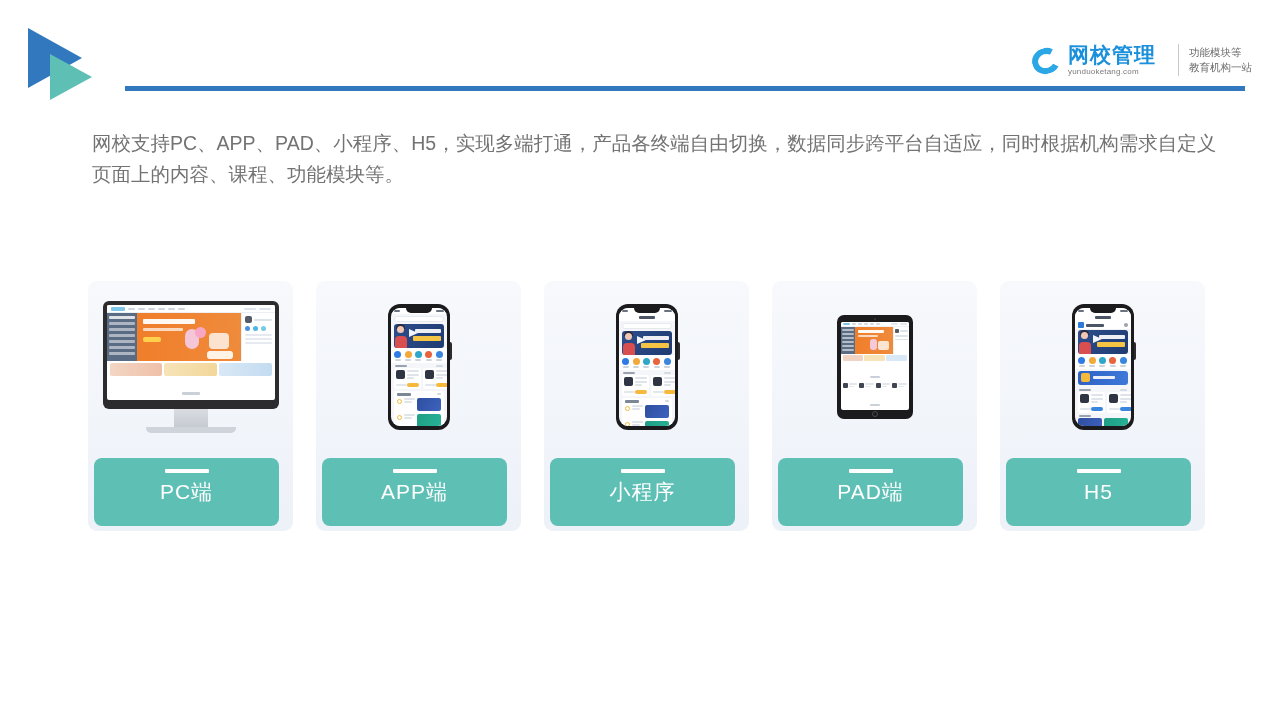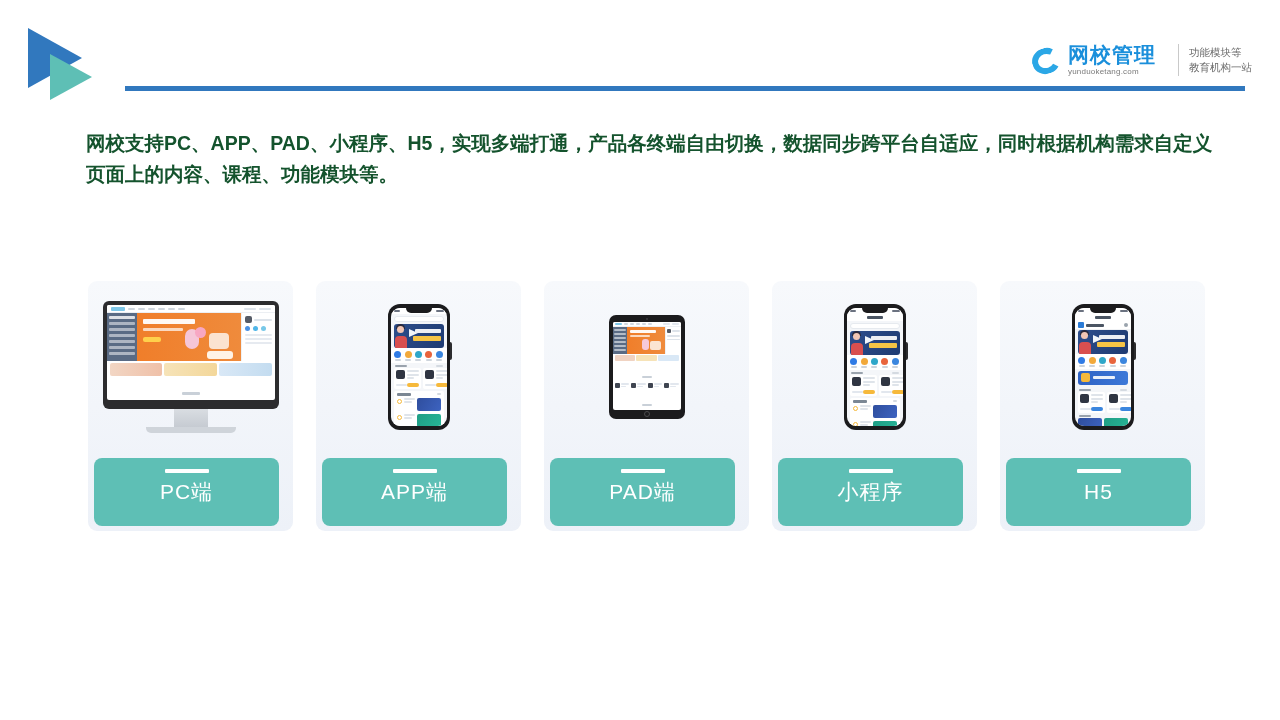--- a/index.html
+++ b/index.html
@@ -50,22 +50,22 @@
     transform: rotate(-18deg);
   }
   .brand-texts { display: flex; flex-direction: column; }
   .brand-cn { font-size: 21px; font-weight: 700; color: #1A8FDB; letter-spacing: 1px; line-height: 1.05; }
   .brand-en { font-size: 8px; color: #7a7a7a; letter-spacing: .2px; margin-top: 1px; }
   .brand-div { width: 1px; height: 32px; background: #c9c9c9; margin: 0 10px; }
   .brand-tag { font-size: 10.5px; color: #6a6a6a; line-height: 1.45; white-space: nowrap; }
 
   
   .paragraph {
-    position: absolute; left: 86px; top: 128px; width: 1130px;
-    font-size: 19.5px; line-height: 31px; color: #14532d; font-weight: bold;
+    position: absolute; left: 92px; top: 128px; width: 1130px;
+    font-size: 19.5px; line-height: 31px; color: #737373;
   }
 
   
   .cards { position: absolute; left: 88px; top: 281px; display: flex; gap: 23px; }
   .card {
     position: relative; width: 205px; height: 250px; border-radius: 9px;
     background: linear-gradient(180deg, #F7F9FC 0%, #EDF1F8 100%);
   }
   .device-stage {
     position: absolute; left: 0; top: 0; width: 100%; height: 172px;
@@ -431,20 +431,122 @@
         </div>
       </div>
       <div class="label">
         <span class="label-bar"></span>
         <span class="label-text">APP端</span>
       </div>
     </div>
 
     <div class="card">
       <div class="device-stage">
+        <div class="phone">
+          <div class="phone-screen">
+            <div class="notch"></div>
+            <div class="ph-status">
+                <span class="s-l"></span>
+                <span class="s-r"></span>
+              </div>
+            <div class="ph-title">
+                <i></i>
+              </div>
+            <div class="ph-search"></div>
+            <div class="ph-banner">
+              <span class="hair"></span>
+                <span class="head"></span>
+                <span class="body"></span>
+              <span class="mega"></span>
+              <span class="t1"></span>
+                <span class="t2"></span>
+            </div>
+            <div class="ph-cats">
+              <span class="cat">
+                  <i class="ci" style="background:#2F7BE5"></i>
+                  <i class="cl"></i>
+                </span>
+              <span class="cat">
+                  <i class="ci" style="background:#F2A93B"></i>
+                  <i class="cl"></i>
+                </span>
+              <span class="cat">
+                  <i class="ci" style="background:#2FA7C9"></i>
+                  <i class="cl"></i>
+                </span>
+              <span class="cat">
+                  <i class="ci" style="background:#E8643C"></i>
+                  <i class="cl"></i>
+                </span>
+              <span class="cat">
+                  <i class="ci" style="background:#3B86DE"></i>
+                  <i class="cl"></i>
+                </span>
+            </div>
+            <div class="ph-secline">
+                <span class="a"></span>
+                <span class="b"></span>
+              </div>
+            <div class="ph-courses">
+              <div class="ph-course">
+                  <div class="row">
+                    <span class="ic"></span>
+                    <span class="lines">
+                      <i></i>
+                      <i></i>
+                      <i style="width:60%"></i>
+                    </span>
+                  </div>
+                  <div class="btm">
+                    <span class="p"></span>
+                    <span class="y"></span>
+                  </div>
+                </div>
+              <div class="ph-course">
+                  <div class="row">
+                    <span class="ic"></span>
+                    <span class="lines">
+                      <i></i>
+                      <i></i>
+                      <i style="width:60%"></i>
+                    </span>
+                  </div>
+                  <div class="btm">
+                    <span class="p"></span>
+                    <span class="y"></span>
+                  </div>
+                </div>
+            </div>
+            <div class="ph-sec2">
+              <div class="hd">
+                  <span class="a"></span>
+                  <span class="b"></span>
+                </div>
+              <div class="ph-item">
+                  <span class="chk"></span>
+                  <span class="txt"><i></i><i style="width:75%"></i><span class="tag"></span></span>
+                  <span class="thumb thumb-blue"></span>
+                </div>
+              <div class="ph-item">
+                  <span class="chk"></span>
+                  <span class="txt"><i></i><i style="width:75%"></i><span class="tag"></span></span>
+                  <span class="thumb thumb-green"></span>
+                </div>
+            </div>
+          </div>
+        </div>
+      </div>
+      <div class="label">
+        <span class="label-bar"></span>
+        <span class="label-text">小程序</span>
+      </div>
+    </div>
+
+    <div class="card">
+      <div class="device-stage">
         <div class="ipad">
           <span class="ipad-cam"></span>
           <div class="ipad-screen">
             <div class="ip-nav">
               <span class="lg"></span>
               <i></i>
                 <i></i>
                 <i></i>
                 <i></i>
                 <i></i>
@@ -536,21 +638,25 @@
         <div class="phone">
           <div class="phone-screen">
             <div class="notch"></div>
             <div class="ph-status">
                 <span class="s-l"></span>
                 <span class="s-r"></span>
               </div>
             <div class="ph-title">
                 <i></i>
               </div>
-            <div class="ph-search"></div>
+            <div class="ph-h5-head">
+              <span class="lg"></span>
+              <span class="nm"></span>
+              <span class="rt"></span>
+            </div>
             <div class="ph-banner">
               <span class="hair"></span>
                 <span class="head"></span>
                 <span class="body"></span>
               <span class="mega"></span>
               <span class="t1"></span>
                 <span class="t2"></span>
             </div>
             <div class="ph-cats">
               <span class="cat">
@@ -567,160 +673,54 @@
                 </span>
               <span class="cat">
                   <i class="ci" style="background:#E8643C"></i>
                   <i class="cl"></i>
                 </span>
               <span class="cat">
                   <i class="ci" style="background:#3B86DE"></i>
                   <i class="cl"></i>
                 </span>
             </div>
+            <div class="ph-wide">
+              <span class="gift"></span>
+                <span class="ln"></span>
+            </div>
             <div class="ph-secline">
                 <span class="a"></span>
                 <span class="b"></span>
               </div>
             <div class="ph-courses">
               <div class="ph-course">
                   <div class="row">
                     <span class="ic"></span>
                     <span class="lines">
                       <i></i>
                       <i></i>
                       <i style="width:60%"></i>
                     </span>
                   </div>
                   <div class="btm">
                     <span class="p"></span>
-                    <span class="y"></span>
+                    <span class="y" style="background:#3B86DE"></span>
                   </div>
                 </div>
               <div class="ph-course">
                   <div class="row">
                     <span class="ic"></span>
                     <span class="lines">
                       <i></i>
                       <i></i>
                       <i style="width:60%"></i>
                     </span>
                   </div>
                   <div class="btm">
                     <span class="p"></span>
-                    <span class="y"></span>
-                  </div>
-                </div>
-            </div>
-            <div class="ph-sec2">
-              <div class="hd">
-                  <span class="a"></span>
-                  <span class="b"></span>
-                </div>
-              <div class="ph-item">
-                  <span class="chk"></span>
-                  <span class="txt"><i></i><i style="width:75%"></i><span class="tag"></span></span>
-                  <span class="thumb thumb-blue"></span>
-                </div>
-              <div class="ph-item">
-                  <span class="chk"></span>
-                  <span class="txt"><i></i><i style="width:75%"></i><span class="tag"></span></span>
-                  <span class="thumb thumb-green"></span>
-                </div>
-            </div>
-          </div>
-        </div>
-      </div>
-      <div class="label">
-        <span class="label-bar"></span>
-        <span class="label-text">小程序</span>
-      </div>
-    </div>
-
-    <div class="card">
-      <div class="device-stage">
-        <div class="phone">
-          <div class="phone-screen">
-            <div class="notch"></div>
-            <div class="ph-status">
-                <span class="s-l"></span>
-                <span class="s-r"></span>
-              </div>
-            <div class="ph-title">
-                <i></i>
-              </div>
-            <div class="ph-h5-head">
-              <span class="lg"></span>
-              <span class="nm"></span>
-              <span class="rt"></span>
-            </div>
-            <div class="ph-banner">
-              <span class="hair"></span>
-                <span class="head"></span>
-                <span class="body"></span>
-              <span class="mega"></span>
-              <span class="t1"></span>
-                <span class="t2"></span>
-            </div>
-            <div class="ph-cats">
-              <span class="cat">
-                  <i class="ci" style="background:#2F7BE5"></i>
-                  <i class="cl"></i>
-                </span>
-              <span class="cat">
-                  <i class="ci" style="background:#F2A93B"></i>
-                  <i class="cl"></i>
-                </span>
-              <span class="cat">
-                  <i class="ci" style="background:#2FA7C9"></i>
-                  <i class="cl"></i>
-                </span>
-              <span class="cat">
-                  <i class="ci" style="background:#E8643C"></i>
-                  <i class="cl"></i>
-                </span>
-              <span class="cat">
-                  <i class="ci" style="background:#3B86DE"></i>
-                  <i class="cl"></i>
-                </span>
-            </div>
-            <div class="ph-wide">
-              <span class="gift"></span>
-                <span class="ln"></span>
-            </div>
-            <div class="ph-secline">
-                <span class="a"></span>
-                <span class="b"></span>
-              </div>
-            <div class="ph-courses">
-              <div class="ph-course">
-                  <div class="row">
-                    <span class="ic"></span>
-                    <span class="lines">
-                      <i></i>
-                      <i></i>
-                      <i style="width:60%"></i>
-                    </span>
-                  </div>
-                  <div class="btm">
-                    <span class="p"></span>
-                    <span class="y" style="background:#3B86DE"></span>
-                  </div>
-                </div>
-              <div class="ph-course">
-                  <div class="row">
-                    <span class="ic"></span>
-                    <span class="lines">
-                      <i></i>
-                      <i></i>
-                      <i style="width:60%"></i>
-                    </span>
-                  </div>
-                  <div class="btm">
-                    <span class="p"></span>
                     <span class="y" style="background:#3B86DE"></span>
                   </div>
                 </div>
             </div>
             <div class="ph-secline">
                 <span class="a"></span>
               </div>
             <div class="ph-bottom-row">
               <span class="bt thumb-blue"></span>
                 <span class="bt thumb-green"></span>

